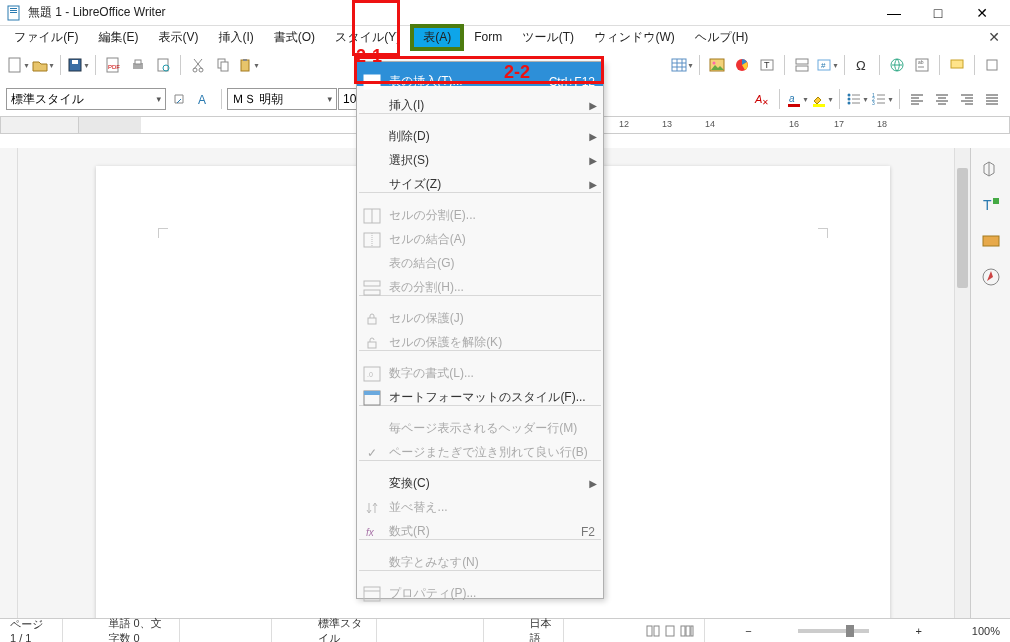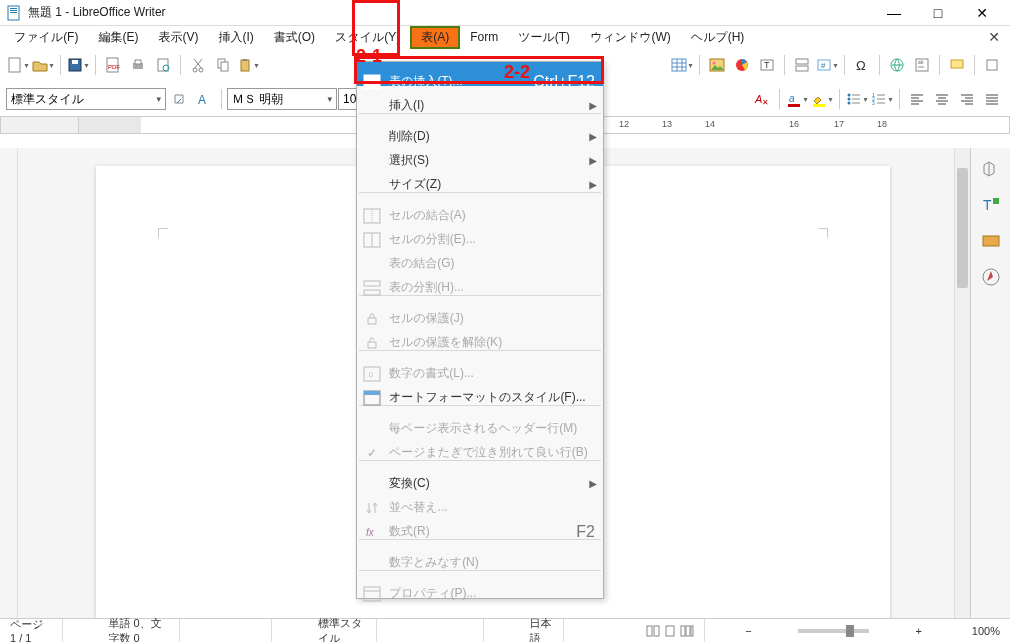--- a/index.html
+++ b/index.html
@@ -8,21 +8,21 @@
 
 .titlebar { height: 26px; display: flex; align-items: center; padding: 0 6px; border-bottom: 1px solid #ddd; }
 .titlebar .doc-icon { width: 16px; height: 16px; margin-right: 6px; }
 .titlebar .title { flex: 1; font-size: 12px; color: #222; }
 .window-controls { display: flex; gap: 0; }
 .window-controls .wc { width: 44px; height: 26px; display: flex; align-items: center; justify-content: center; font-size: 14px; }
 
 
 .menubar { height: 22px; display: flex; align-items: center; padding: 0 4px; position: relative; }
 .menubar .menuitem { padding: 2px 10px; font-size: 12px; color: #222; cursor: default; }
-.menubar .menuitem.active { background: #f97316; border: 2px solid #4d7c0f; padding: 1px 9px; }
+.menubar .menuitem.active { background: #0ea5e9; border: 4px solid #4d7c0f; padding: 1px 9px; }
 .menubar .close-tab { position: absolute; right: 10px; font-size: 14px; color: #444; }
 
 
 .toolbars { padding: 2px 6px; display: flex; flex-direction: column; gap: 4px; }
 .toolbar-row { display: flex; align-items: center; gap: 1px; height: 30px; }
 .tb-btn { width: 24px; height: 24px; display: flex; align-items: center; justify-content: center; border-radius: 2px; }
 .tb-btn.dd::after { content: "▾"; font-size: 8px; color: #666; margin-left: 1px; }
 .tb-sep { width: 1px; height: 20px; background: #ccc; margin: 0 4px; }
 .tb-combo { height: 22px; border: 1px solid #999; background: #fff; display: flex; align-items: center; padding: 0 4px; font-size: 12px; min-width: 80px; }
 .tb-combo .dd { margin-left: auto; font-size: 9px; color: #555; }
@@ -56,21 +56,21 @@
 .statusbar .cell { padding: 0 10px; border-right: 1px solid #ddd; height: 100%; display: flex; align-items: center; }
 .zoom-slider { width: 100px; height: 4px; background: #ccc; position: relative; margin: 0 6px; }
 .zoom-slider .zthumb { position: absolute; top: -4px; left: 48px; width: 8px; height: 12px; background: #888; }
 
 
 .dropdown { position: absolute; left: 356px; top: 61px; width: 248px; background: #f8f8f8; border: 1px solid #b0b0b0; box-shadow: 2px 2px 6px rgba(0,0,0,.2); z-index: 30; }
 .dropdown .dditem { display: flex; align-items: center; height: 24px; padding: 15px 8px 0 4px; font-size: 12px; color: #333; position: relative; }
 .dropdown .dditem.disabled { color: #aaa; }
 .dropdown .dditem .ddicon { width: 22px; height: 18px; display: flex; align-items: center; justify-content: center; }
 .dropdown .dditem .ddlabel { flex: 1; padding-left: 6px; }
-.dropdown .dditem .ddaccel { color: #777; font-size: 16px; }
+.dropdown .dditem .ddaccel { color: #777; font-size: 12px; }
 .dropdown .dditem .ddsub { position: absolute; right: 6px; font-size: 10px; color: #666; }
 .dropdown .dditem.highlight { background: #2d8fd8; color: #fff; }
 .dropdown .dditem.highlight .ddaccel { color: #fff; }
 .dropdown .ddsep { height: 1px; background: #d8d8d8; margin: 3px 2px; }
 
 
 .anno { position: absolute; border: 3px solid #e11; z-index: 40; pointer-events: none; }
 .anno-label { position: absolute; color: #e11; font-size: 18px; font-weight: bold; z-index: 41; pointer-events: none; }
 
 
@@ -439,33 +439,33 @@
   <div class="dditem">
       <span class="ddicon"></span>
       <span class="ddlabel">サイズ(Z)</span>
       <span class="ddsub">▶</span>
     </div>
   <div class="ddsep"></div>
   <div class="dditem disabled">
       <span class="ddicon">
         <svg width="16" height="14">
           <rect x="0" y="0" width="16" height="14" fill="none" stroke="#bbb"></rect>
+          <line x1="8" y1="0" x2="8" y2="14" stroke="#bbb"></line>
+        </svg>
+      </span>
+      <span class="ddlabel">セルの分割(E)...</span>
+    </div>
+  <div class="dditem disabled">
+      <span class="ddicon">
+        <svg width="16" height="14">
+          <rect x="0" y="0" width="16" height="14" fill="none" stroke="#bbb"></rect>
           <line x1="8" y1="0" x2="8" y2="14" stroke="#bbb" stroke-dasharray="1,1"></line>
         </svg>
       </span>
       <span class="ddlabel">セルの結合(A)</span>
-    </div>
-  <div class="dditem disabled">
-      <span class="ddicon">
-        <svg width="16" height="14">
-          <rect x="0" y="0" width="16" height="14" fill="none" stroke="#bbb"></rect>
-          <line x1="8" y1="0" x2="8" y2="14" stroke="#bbb"></line>
-        </svg>
-      </span>
-      <span class="ddlabel">セルの分割(E)...</span>
     </div>
   <div class="dditem disabled">
       <span class="ddicon"></span>
       <span class="ddlabel">表の結合(G)</span>
     </div>
   <div class="dditem disabled">
       <span class="ddicon">
         <svg width="16" height="14">
           <rect x="0" y="0" width="16" height="5" fill="none" stroke="#bbb"></rect>
           <rect x="0" y="9" width="16" height="5" fill="none" stroke="#bbb"></rect>

